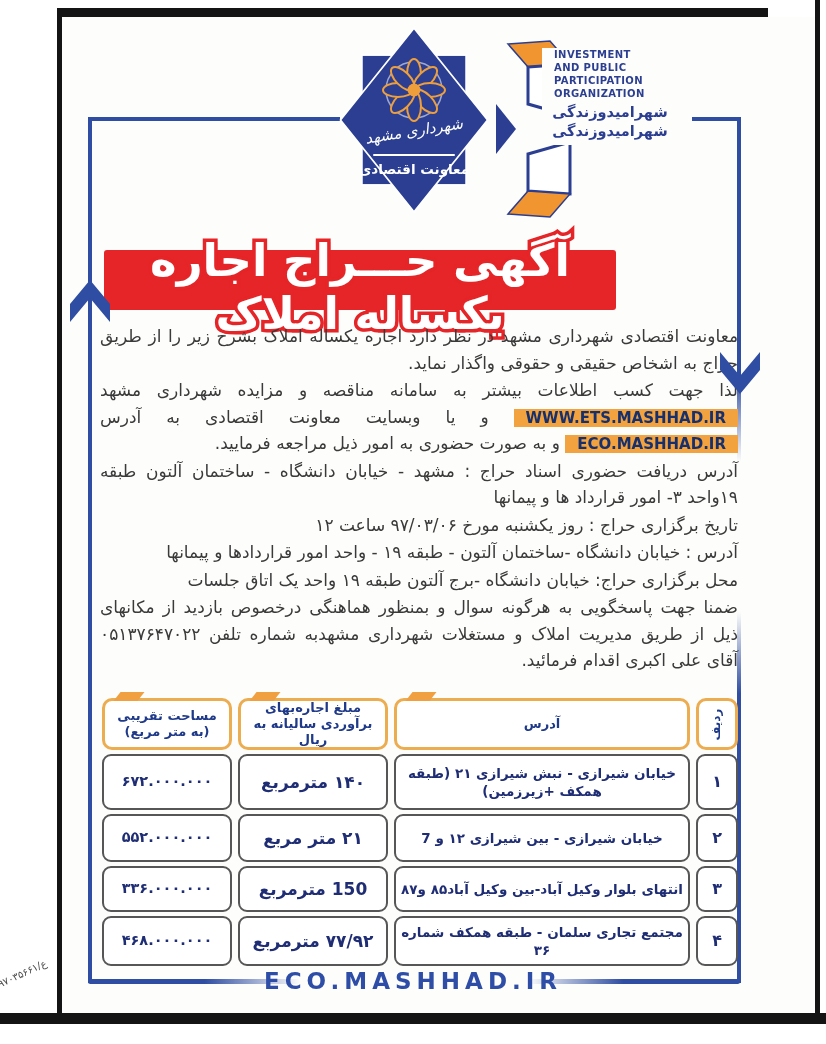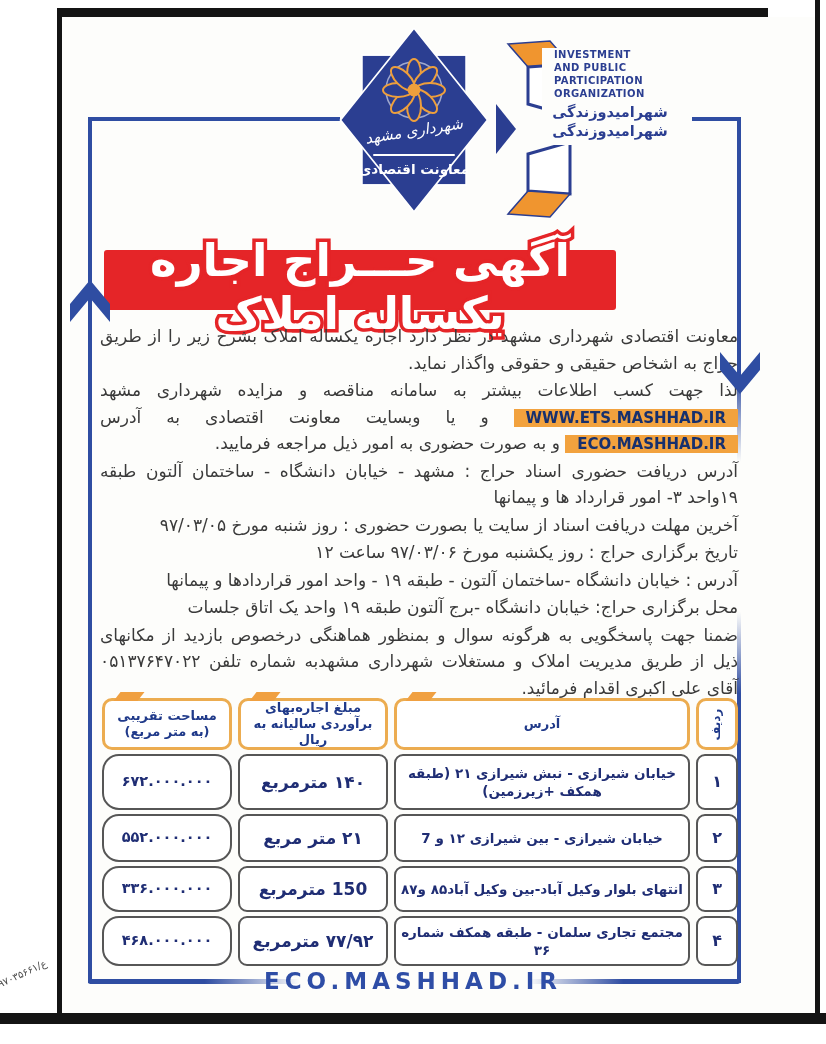--- a/index.html
+++ b/index.html
@@ -64,21 +64,21 @@
       color:#203a8a;font-weight:bold;font-size:13px;display:flex;flex-direction:column;
       align-items:center;justify-content:center;text-align:center;line-height:1.25;}
   .tab{position:absolute;top:-9px;left:12px;width:24px;height:9px;background:#f0a041;
       transform:skewX(-38deg);}
   .th-rotated span{transform:rotate(-90deg);display:block;font-size:12px;}
   .td{border:2.5px solid #565656;border-radius:9px;background:#fff;color:#1f2d74;
       font-weight:bold;display:flex;align-items:center;justify-content:center;
       text-align:center;font-size:13.5px;line-height:1.35;padding:2px 4px;}
   .td.no{font-size:16px;}
   .td.area{font-size:17px;}
-  .td.amount{font-size:14.5px;letter-spacing:2px;border-radius:17px;}
+  .td.amount{font-size:14.5px;letter-spacing:2px;}
 
   
   .footer-site{position:absolute;left:50%;top:968px;transform:translateX(-50%);
       color:#2e4da6;font-weight:bold;font-size:23px;letter-spacing:5px;z-index:2;}
   .ad-number{position:absolute;left:-4px;top:968px;transform:rotate(-25deg);
       font-size:10px;color:#4a4a4a;direction:rtl;z-index:2;}
 </style>
 </head>
 <body>
 
@@ -158,21 +158,20 @@
   <div class="body-text">
     <p>معاونت اقتصادی شهرداری مشهد در نظر دارد اجاره یکساله املاک بشرح زیر را از طریق حراج به اشخاص حقیقی و حقوقی واگذار نماید.</p>
     <p>
       <span>لذا جهت کسب اطلاعات بیشتر به سامانه مناقصه و مزایده شهرداری مشهد</span>
       <span class="hl">WWW.ETS.MASHHAD.IR</span>
       <span>و یا وبسایت معاونت اقتصادی به آدرس</span>
       <span class="hl">ECO.MASHHAD.IR</span>
       <span>و به صورت حضوری به امور ذیل مراجعه فرمایید.</span>
     </p>
     <p>آدرس دریافت حضوری اسناد حراج : مشهد - خیابان دانشگاه - ساختمان آلتون طبقه ۱۹واحد ۳- امور قرارداد ها و پیمانها</p>
-    <p>آخرین مهلت دریافت اسناد از سایت یا بصورت حضوری : روز شنبه مورخ ۹۷/۰۳/۰۵</p>
     <p>تاریخ برگزاری حراج : روز یکشنبه مورخ ۹۷/۰۳/۰۶ ساعت ۱۲</p>
     <p>آدرس : خیابان دانشگاه -ساختمان آلتون - طبقه ۱۹ - واحد امور قراردادها و پیمانها</p>
     <p>محل برگزاری حراج: خیابان دانشگاه -برج آلتون طبقه ۱۹ واحد یک اتاق جلسات</p>
     <p>ضمنا جهت پاسخگویی به هرگونه سوال و بمنظور هماهنگی درخصوص بازدید از مکانهای ذیل از طریق مدیریت املاک و مستغلات شهرداری مشهدبه شماره تلفن ۰۵۱۳۷۶۴۷۰۲۲ آقای علی اکبری اقدام فرمائید.</p>
   </div>
 
   <div class="tbl">
 
     <div class="th th-rotated">
       <span>ردیف</span>

